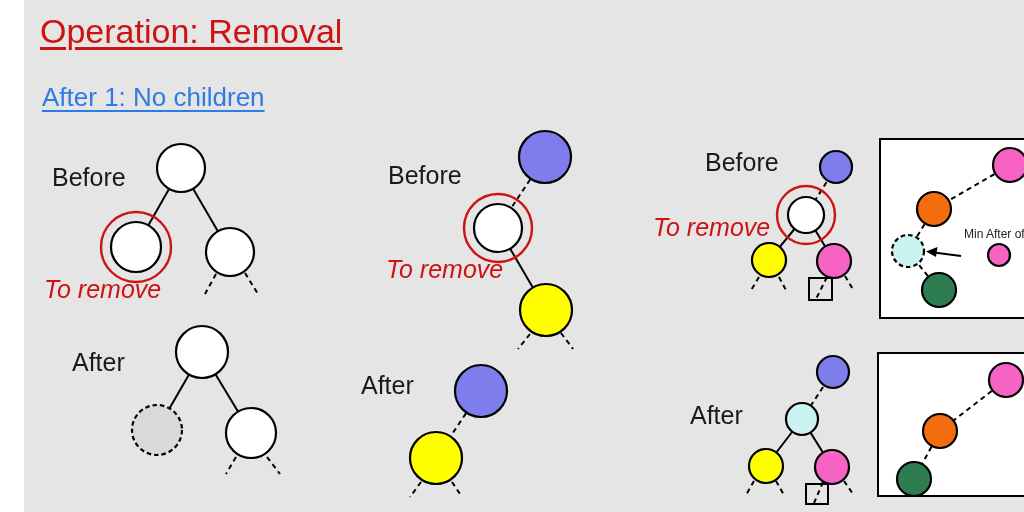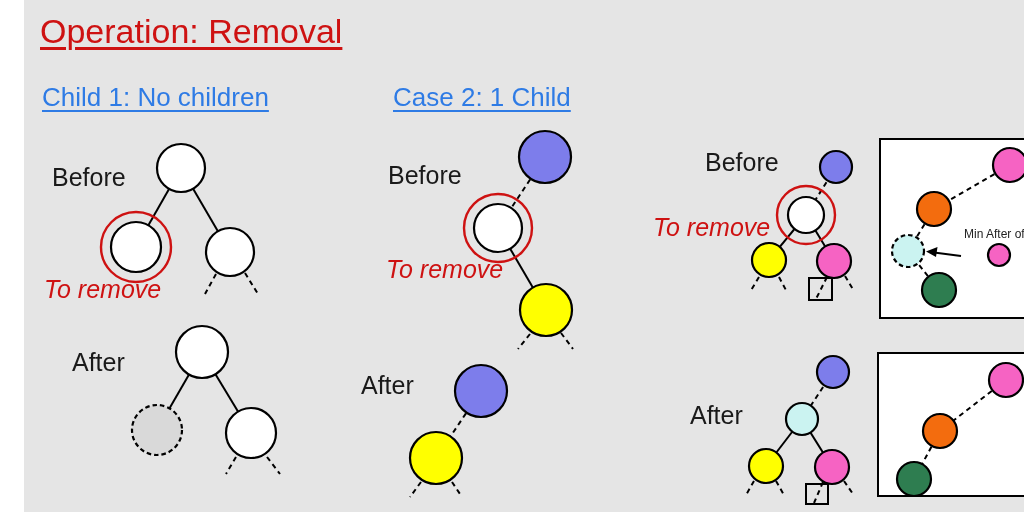--- a/index.html
+++ b/index.html
@@ -137,22 +137,21 @@
       <line class="edge dash" x1="982" y1="380" x2="916" y2="431"></line>
       <line class="edge dash" x1="916" y1="431" x2="890" y2="479"></line>
       <circle class="node pink" cx="982" cy="380" r="17"></circle>
       <circle class="node orange" cx="916" cy="431" r="17"></circle>
       <circle class="node green" cx="890" cy="479" r="17"></circle>
     </g>
   </svg>
 
   <div class="txt title" style="left:16px;top:14px;">Operation: Removal</div>
 
-  <div class="txt case-header" style="left:18px;top:84px;">Child 1: No children</div>
-  <div class="txt case-header" style="left:369px;top:84px;">Case 2: 1 Child</div>
+  <div class="txt case-header" style="left:18px;top:84px;">After 1: No children</div>
 
   <div class="txt lbl" style="left:28px;top:165px;">Before</div>
   <div class="txt remove-lbl" style="left:20px;top:277px;">To remove</div>
   <div class="txt lbl" style="left:48px;top:350px;">After</div>
 
   <div class="txt lbl" style="left:364px;top:163px;">Before</div>
   <div class="txt remove-lbl" style="left:362px;top:257px;">To remove</div>
   <div class="txt lbl" style="left:337px;top:373px;">After</div>
 
   <div class="txt lbl" style="left:681px;top:150px;">Before</div>

